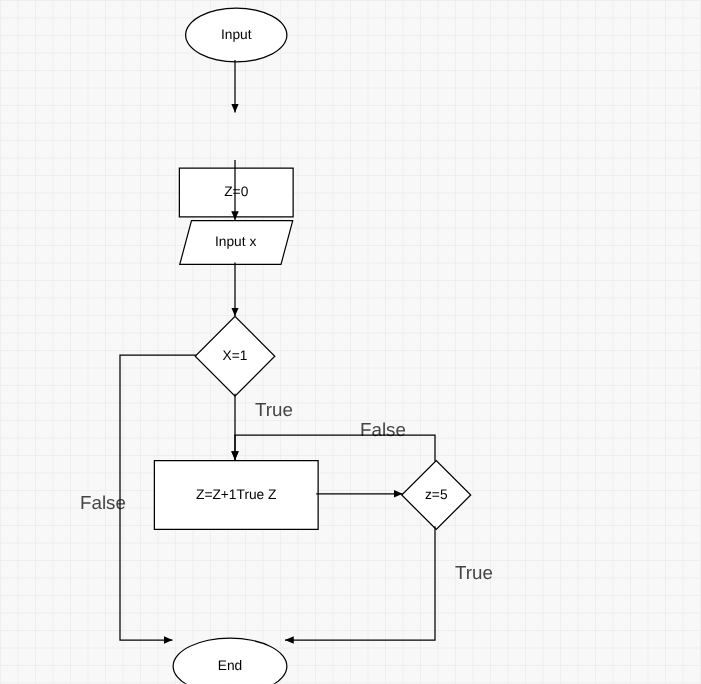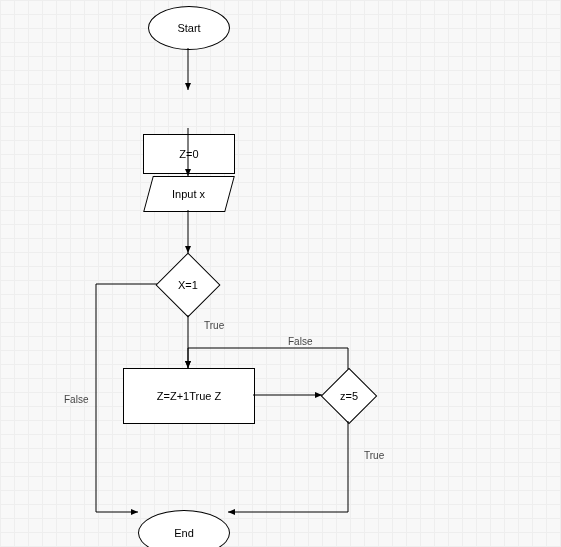--- a/index.html
+++ b/index.html
@@ -2,31 +2,31 @@
 <html><head>
 <meta charset="utf-8">
 <style>
   html,body{margin:0;padding:0;width:561px;height:547px;background:#f8f8f8;font-family:Arial,Helvetica,sans-serif;font-size:11px;color:#000;}
   .canvas{position:relative;width:561px;height:547px;background-image:linear-gradient(#eee 1px,transparent 1px),linear-gradient(90deg,#eee 1px,transparent 1px);background-size:14px 14px;}
   .node{position:absolute;display:flex;align-items:center;justify-content:center;text-align:center;background:#fff;border:1px solid #000;}
   .terminator{border-radius:50%;}
   .process{}
   .io{transform:skewX(-15deg);} .io > span{display:inline-block;transform:skewX(15deg);}
   .decision{transform:rotate(45deg);} .decision > span{display:inline-block;transform:rotate(-45deg);}
-  .label{position:absolute;background:transparent;color:#444;font-size:10px;}
+  .label{position:absolute;background:transparent;color:#444;font-size:15px;}
   svg.arrows{position:absolute;left:0;top:0;width:561px;height:547px;pointer-events:none;}
   line,polyline{stroke:#000;stroke-width:1;fill:none;}
 </style>
 </head>
 <body>
 
 <div class="canvas">
 
   <div class="node terminator" style="left:148px;top:6px;width:80px;height:42px;">
-    <span>Start</span>
+    <span>Input</span>
   </div>
 
   <div class="node process" style="left:143px;top:90px;width:90px;height:38px;margin-top:44px;">
     <span>Z=0</span>
   </div>
 
   <div class="node io" style="left:148px;top:176px;width:80px;height:34px;">
     <span>Input x</span>
   </div>
 

